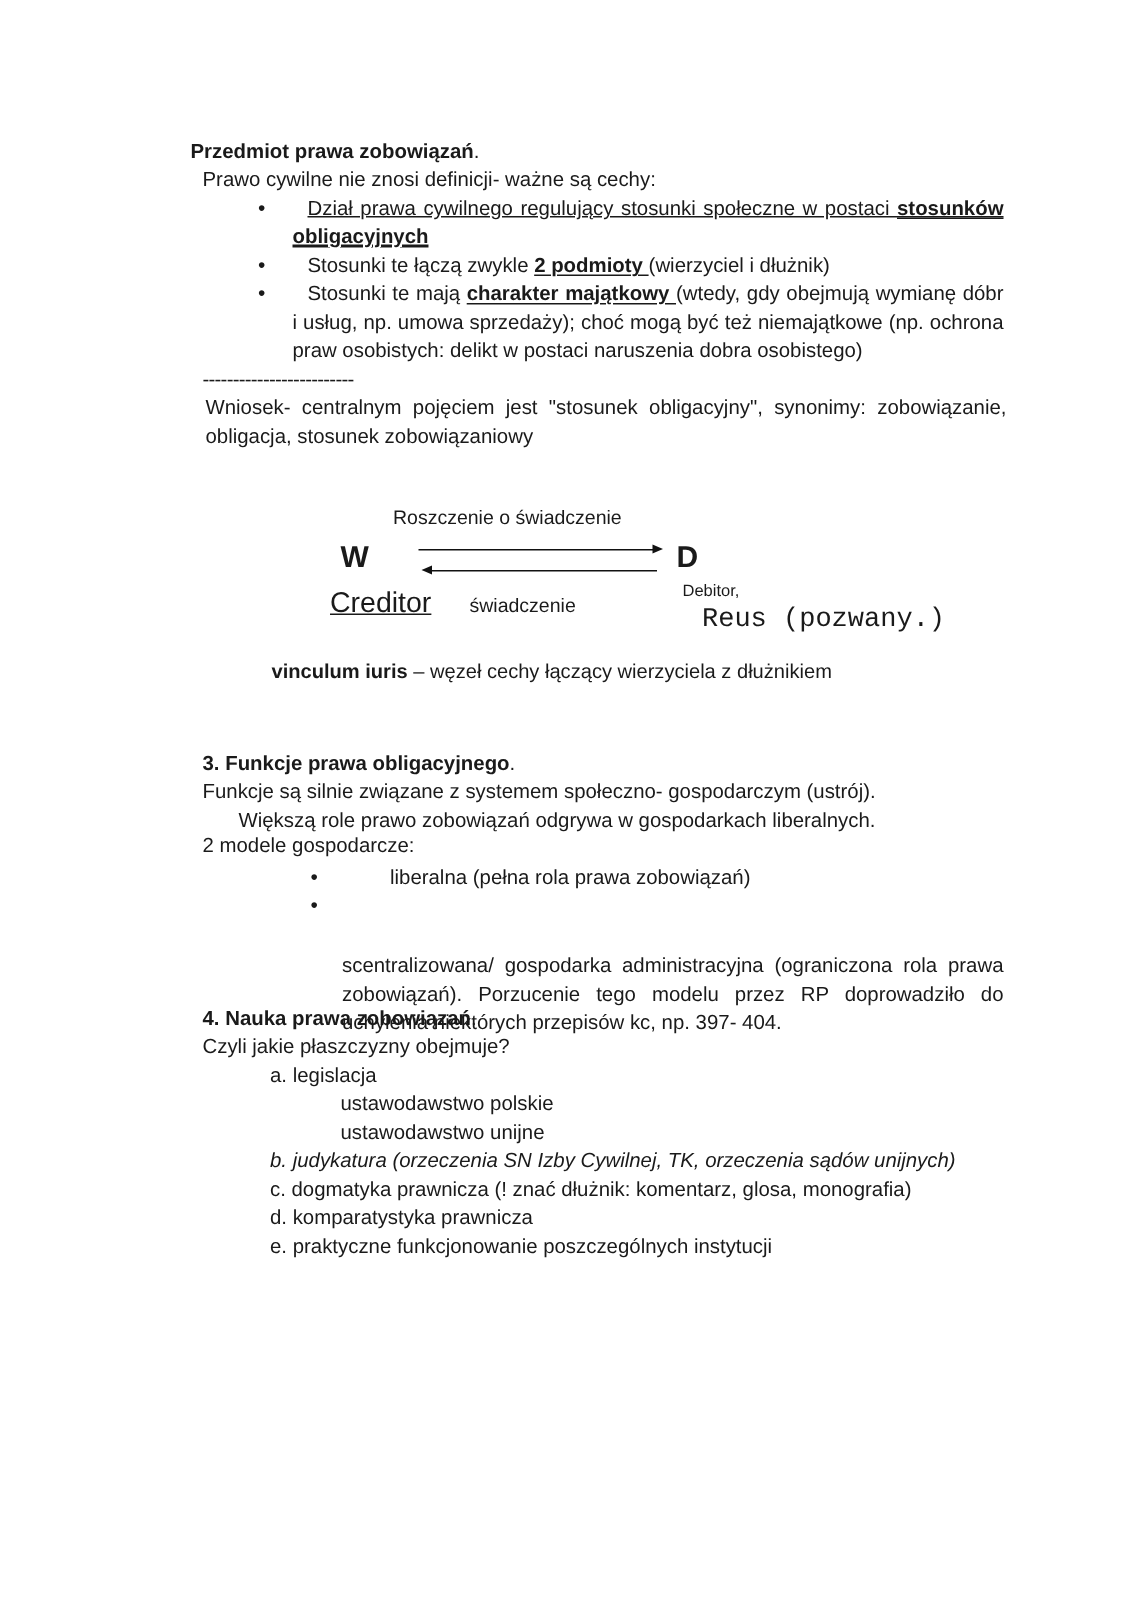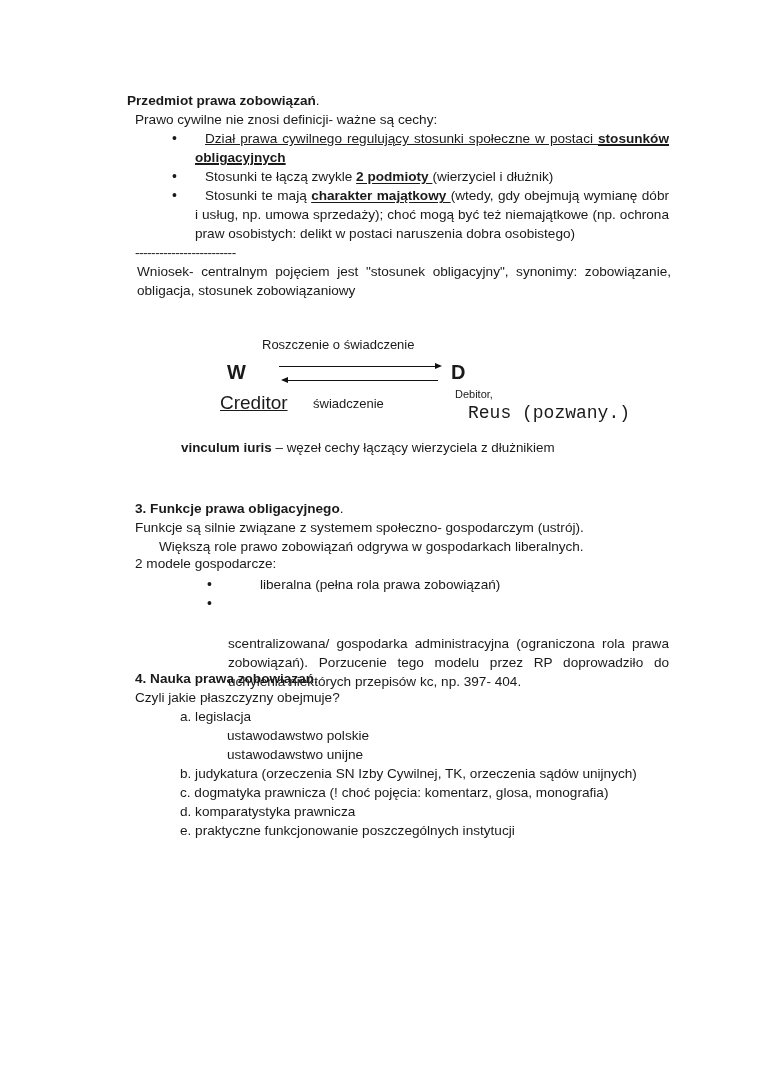--- a/index.html
+++ b/index.html
@@ -75,16 +75,16 @@
 
 <span class="bullet" style="left:207px; top:594px;">•</span>
 <div class="abs just" style="left:228px; top:594px; width:441px;margin-top:40px;">scentralizowana/ gospodarka administracyjna (ograniczona rola prawa zobowiązań). Porzucenie tego modelu przez RP doprowadziło do uchylenia niektórych przepisów kc, np. 397- 404.</div>
 
 <div class="abs" style="left:135px; top:669px;"><span class="b">4. Nauka prawa zobowiązań</span><span>.</span></div>
 <div class="abs" style="left:135px; top:688px;">Czyli jakie płaszczyzny obejmuje?</div>
 
 <div class="abs" style="left:180px; top:707px;">a. legislacja</div>
 <div class="abs" style="left:227px; top:726px;">ustawodawstwo polskie</div>
 <div class="abs" style="left:227px; top:745px;">ustawodawstwo unijne</div>
-<div class="abs" style="left:180px; top:764px;">b. judykatura (orzeczenia SN Izby Cywilnej, TK, orzeczenia sądów unijnych)</div>
-<div class="abs" style="left:180px; top:783px;">c. dogmatyka prawnicza (! choć pojęcia: komentarz, glosa, monografia)</div>
+<div class="abs" style="left:180px; top:764px;font-style:italic;">b. judykatura (orzeczenia SN Izby Cywilnej, TK, orzeczenia sądów unijnych)</div>
+<div class="abs" style="left:180px; top:783px;">c. dogmatyka prawnicza (! znać dłużnik: komentarz, glosa, monografia)</div>
 <div class="abs" style="left:180px; top:802px;">d. komparatystyka prawnicza</div>
 <div class="abs" style="left:180px; top:821px;">e. praktyczne funkcjonowanie poszczególnych instytucji</div>
 
 </body></html>

